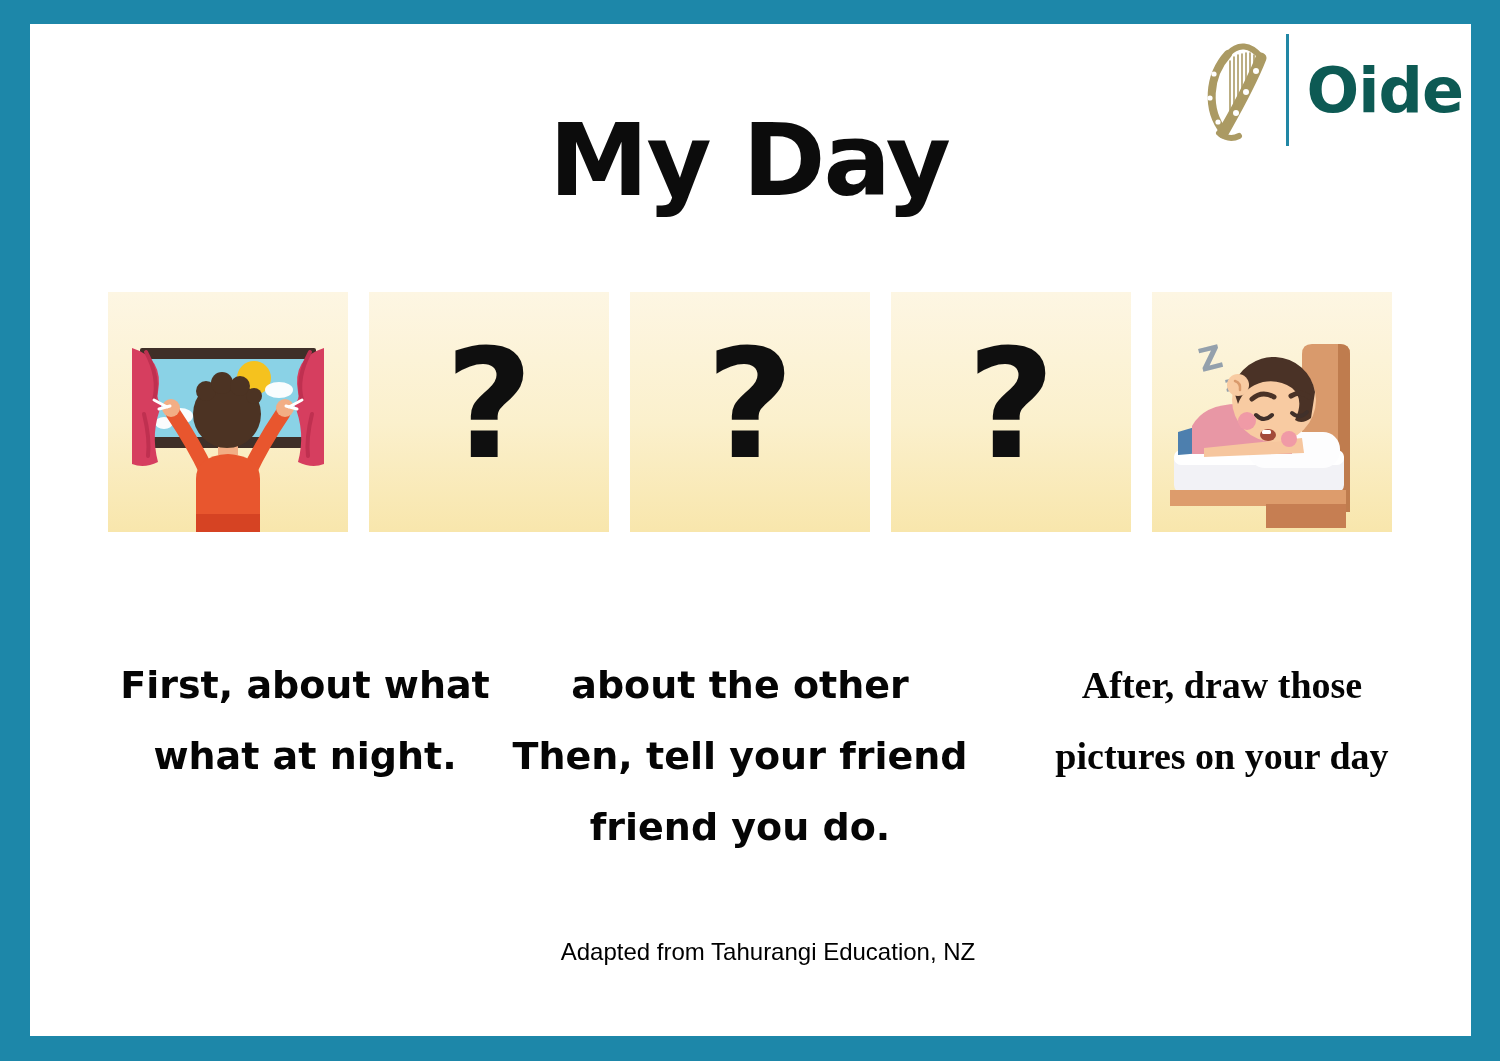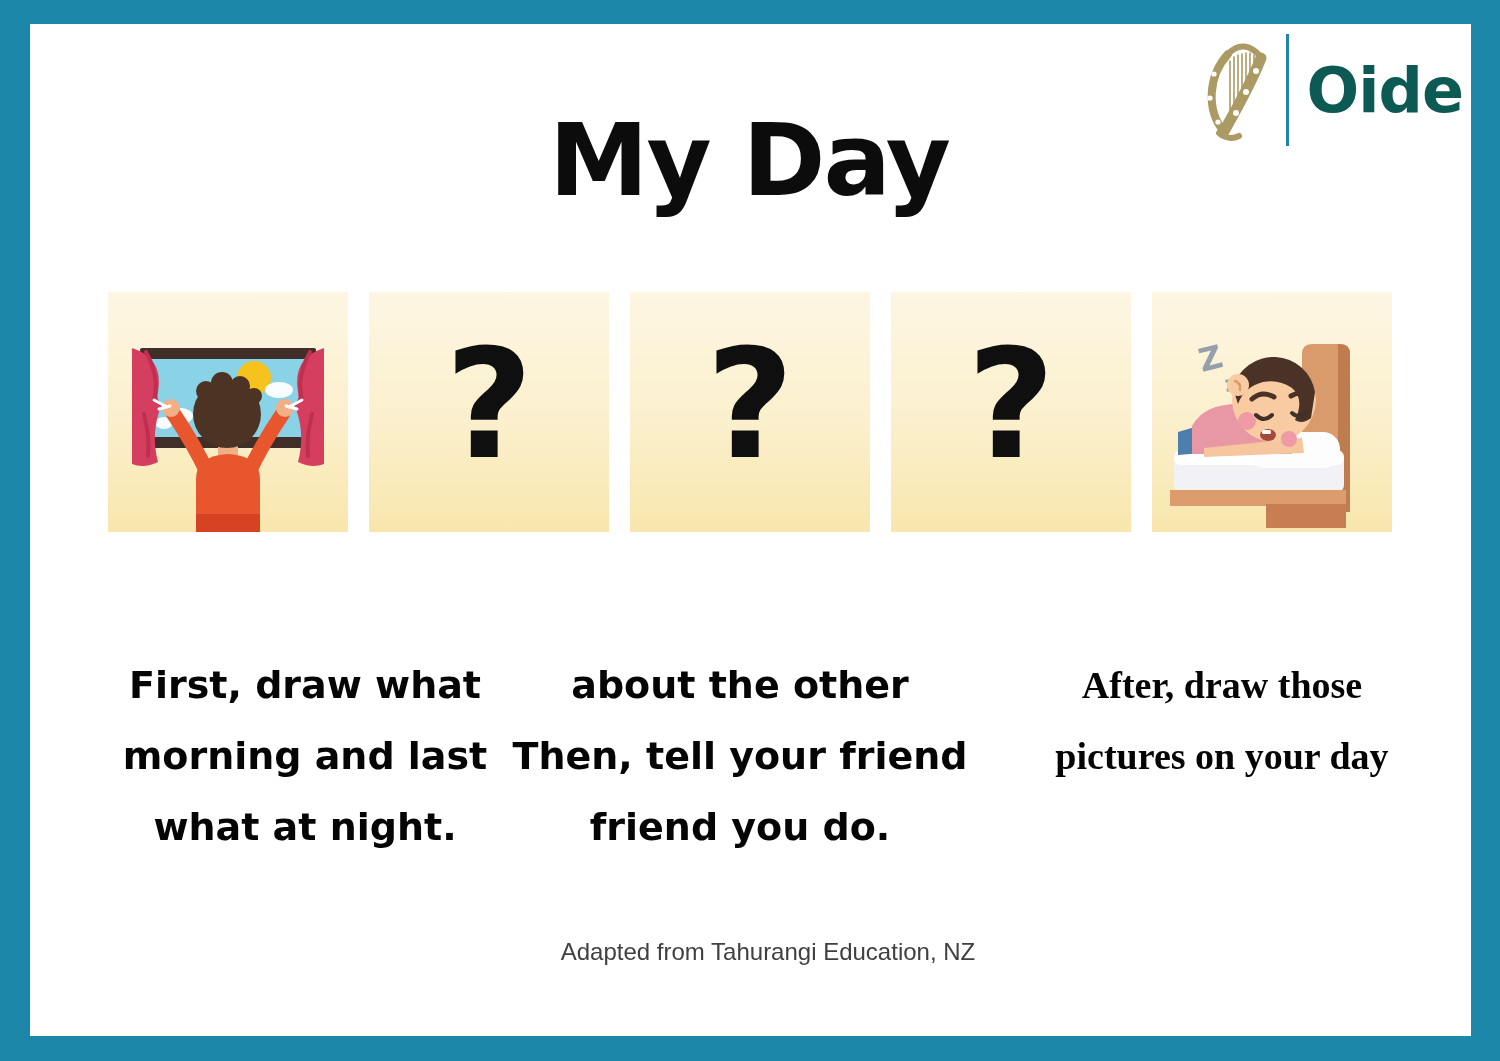--- a/index.html
+++ b/index.html
@@ -55,21 +55,21 @@
   .instr .iline{white-space:nowrap;line-height:71px;}
   .instr.first{left:40px;width:470px;}
   .instr.then{left:470px;width:480px;}
   .instr.after{left:952px;width:480px;font-family:Liberation Serif, serif;}
   
   .footer{
     position:absolute;top:914px;left:0;right:0;
     box-sizing:border-box;padding-left:35px;
     text-align:center;
     font-family:"Liberation Sans", sans-serif;
-    font-size:24px;color:#404040;font-weight:400;
+    font-size:24px;color:#000000;font-weight:400;
   }
 </style>
 </head>
 <body>
 
 <div class="page">
 
   <div class="logo">
     <svg class="harp" width="72" height="104" viewBox="0 0 72 104" aria-hidden="true">
       <g fill="none" stroke="#ab9a63" stroke-linecap="round">
@@ -205,22 +205,21 @@
           <circle cx="95" cy="129" r="9" fill="#f09aa6"></circle>
           <circle cx="137" cy="147" r="8" fill="#f09aa6"></circle>
           <ellipse cx="116" cy="143" rx="8" ry="6" fill="#a34a3a"></ellipse>
           <rect x="110" y="138" width="9" height="4" rx="1.5" fill="#ffffff"></rect>
         </g>
       </svg>
     </div>
   </div>
 
   <div class="instr first">
-    <div class="iline">First, draw what</div>
-    <div class="iline">morning and last</div>
+    <div class="iline">First, about what</div>
     <div class="iline">what at night.</div>
   </div>
 
   <div class="instr then">
     <div class="iline">about the other</div>
     <div class="iline">Then, tell your friend</div>
     <div class="iline">friend you do.</div>
   </div>
 
   <div class="instr after">

